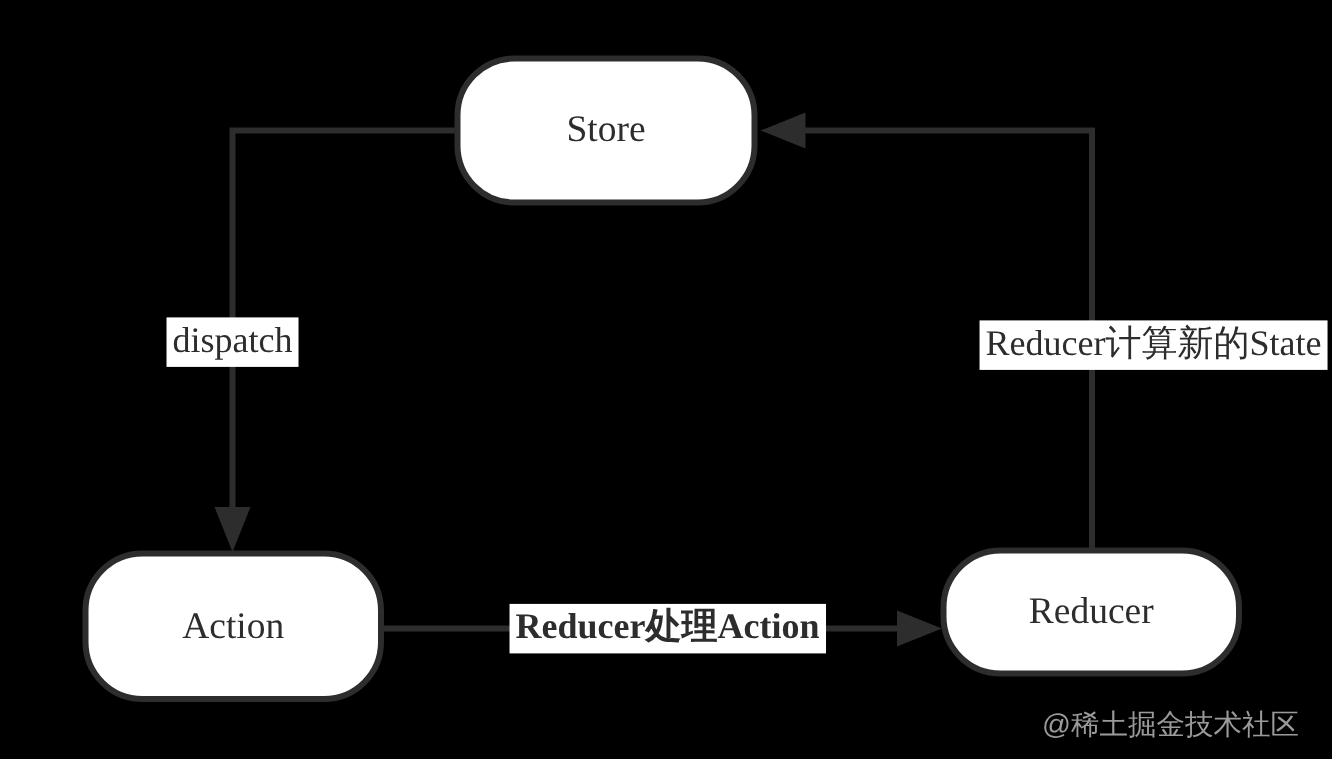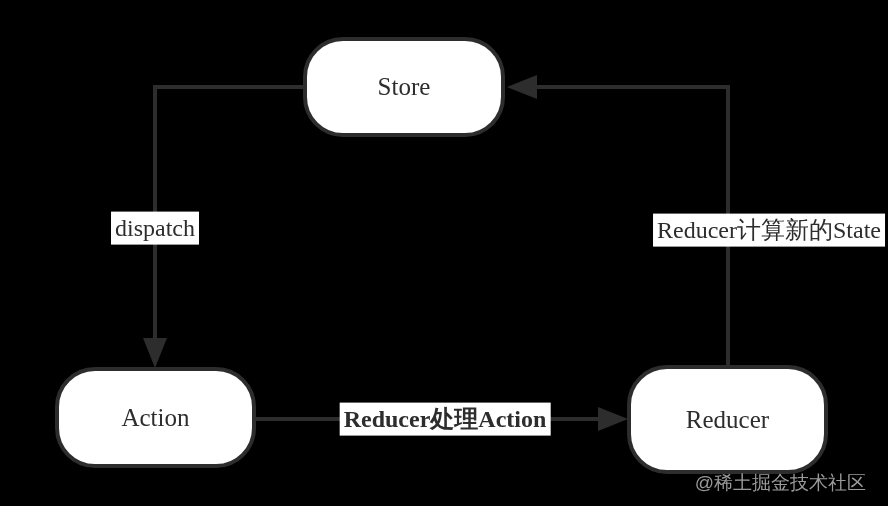--- a/index.html
+++ b/index.html
@@ -30,21 +30,21 @@
     border-radius: 40px;
     background: #ffffff;
     display: flex;
     align-items: center;
     justify-content: center;
     font-size: 25px;
     color: #2d2d2d;
   }
   .node-store   { left: 303px; top: 37px;  width: 202px; height: 100px; }
   .node-action  { left: 55px;  top: 367px; width: 201px; height: 101px; }
-  .node-reducer { left: 627px; top: 365px; width: 201px; height: 109px; justify-content: center; }
+  .node-reducer { left: 627px; top: 365px; width: 201px; height: 86px; justify-content: center; }
 
   .edge-label {
     position: absolute;
     background: #ffffff;
     font-size: 24px;
     color: #2d2d2d;
     white-space: nowrap;
     transform: translate(-50%, -50%);
     padding: 2px 4px;
     line-height: 1.2;

